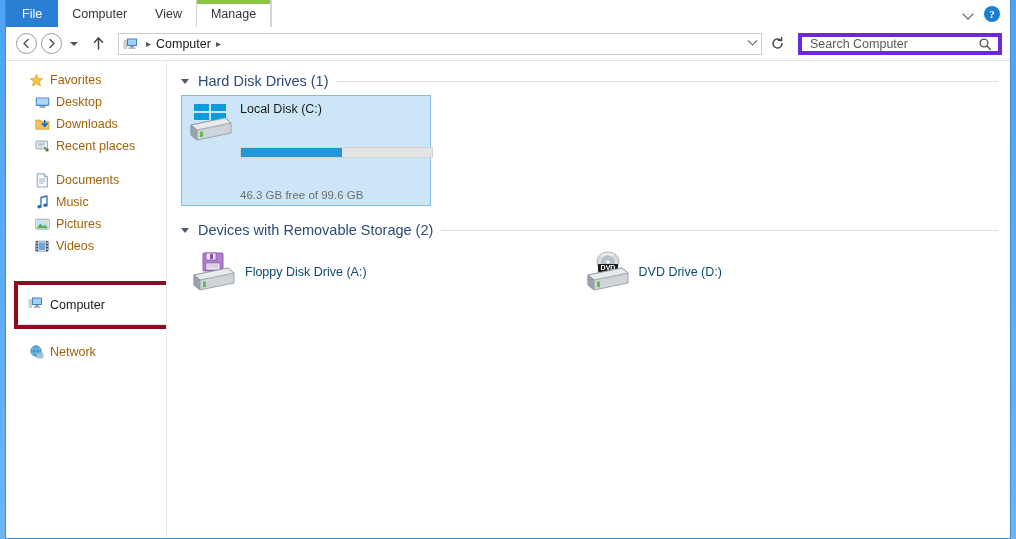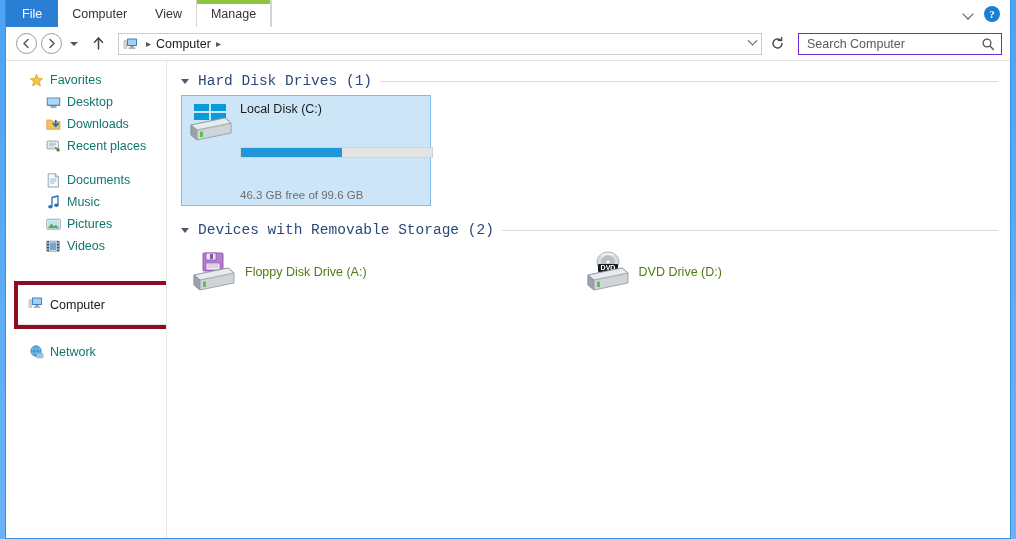--- a/index.html
+++ b/index.html
@@ -198,21 +198,21 @@
     width: 22px; height: 22px;
     display: flex;
     align-items: center;
     justify-content: center;
     cursor: pointer;
     flex: 0 0 auto;
   }
   #searchbox {
     width: 204px;
     height: 22px;
-    border: 1px solid #6d28d9;
+    border: 4px solid #6d28d9;
     background: #ffffff;
     display: flex;
     align-items: center;
     padding: 0 4px 0 8px;
     margin-left: 6px;
     flex: 0 0 auto;
     cursor: text;
   }
   #searchbox input {
     flex: 1 1 auto;
@@ -243,34 +243,34 @@
     padding-top: 8px;
     background: #ffffff;
     position: relative;
     overflow: hidden;
   }
   .nav-item {
     display: flex;
     align-items: center;
     height: 22px;
     font-size: 12.5px;
-    color: #0f766e;
+    color: #a16207;
     cursor: pointer;
     white-space: nowrap;
   }
   .nav-item .ni-icon {
     width: 16px; height: 16px;
     flex: 0 0 16px;
     display: flex;
     align-items: center;
     justify-content: center;
     margin-right: 6px;
   }
   .lvl0 { padding-left: 22px; }
-  .lvl1 { padding-left: 39px; }
+  .lvl1 { padding-left: 28px; }
   .nav-gap { height: 12px; }
 
   
   #computer-annot {
     position: absolute;
     left: 8px;
     top: 220px;
     width: 164px;
     height: 48px;
     border: 4px solid #8c0d22;
@@ -301,21 +301,20 @@
     overflow: hidden;
     background: #ffffff;
     min-width: 0;
   }
   .group-header {
     display: flex;
     align-items: center;
     gap: 8px;
     margin-bottom: 6px;
     cursor: pointer;
-    font-family: Liberation Mono, monospace;
   }
   .group-tri {
     width: 0; height: 0;
     border-left: 4px solid transparent;
     border-right: 4px solid transparent;
     border-top: 5px solid #4a5a70;
     margin-right: 1px;
     flex: 0 0 auto;
   }
   .group-title {
@@ -385,21 +384,21 @@
 
   .simple-tile {
     display: flex;
     align-items: center;
     padding: 6px 8px;
     cursor: pointer;
   }
   .simple-tile .drive-icon { margin-right: 8px; }
   .simple-label {
     font-size: 12.5px;
-    color: #4d7c0f;
+    color: #0c4a6e;
     white-space: nowrap;
   }
   .tile-spacer { width: 200px; flex: 0 0 auto; }
 </style>
 </head>
 <body>
 
 <div id="window">
 
   <div id="tabstrip">

